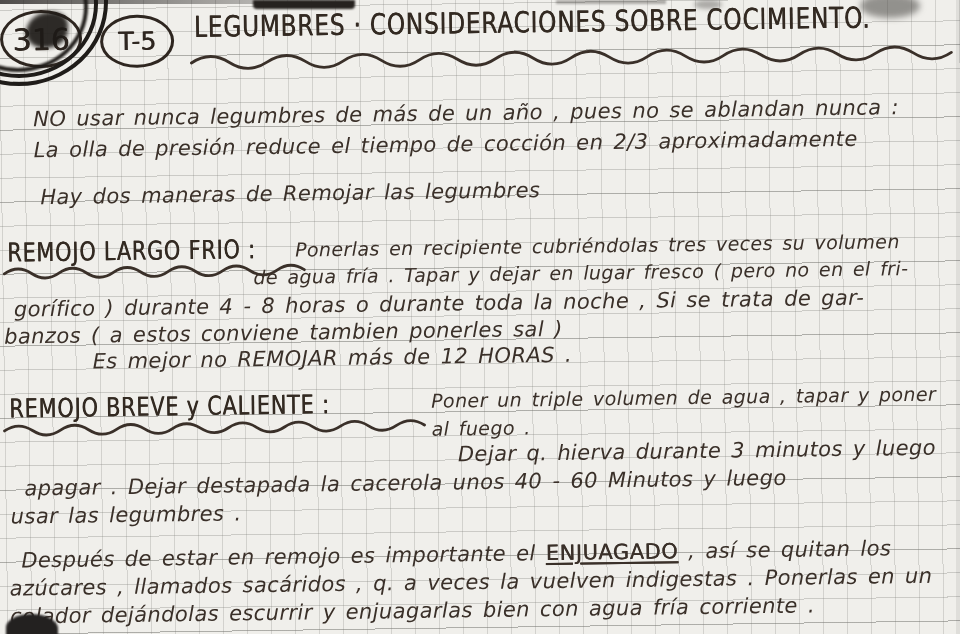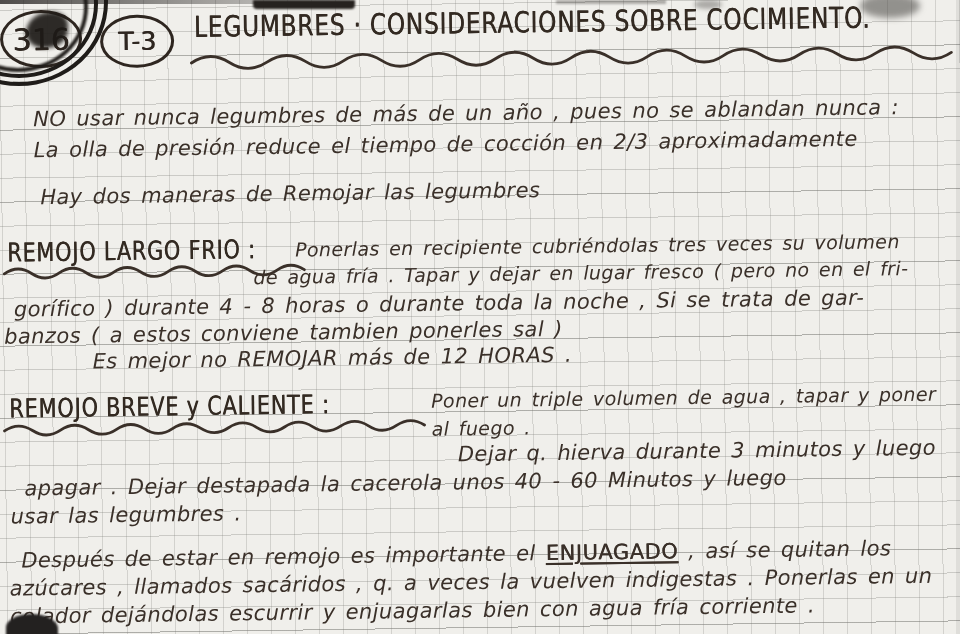--- a/index.html
+++ b/index.html
@@ -64,21 +64,21 @@
 </head>
 <body>
 
 <div id="screen">
   <div id="sheet">
 
     <div class="abs ref-circle" style="left:24px;top:24px;width:76px;height:52px;font-size:30px;">
       <span>316</span>
     </div>
     <div class="abs ref-circle" style="left:124px;top:30px;width:68px;height:47px;font-size:25px;">
-      <span>T-3</span>
+      <span>T-5</span>
     </div>
     <div class="abs caps title" style="left:218px;top:26px;">LEGUMBRES · CONSIDERACIONES SOBRE COCIMIENTO.</div>
     <svg class="wave" style="left:214px;top:68px;" width="760" height="20" viewBox="0 0 760 20">
         <path d="M1 11 q19 -12.4 38 0 q19 12.4 38 0 q19 -12.4 38 0 q19 12.4 38 0 q19 -12.4 38 0 q19 12.4 38 0 q19 -12.4 38 0 q19 12.4 38 0 q19 -12.4 38 0 q19 12.4 38 0 q19 -12.4 38 0 q19 12.4 38 0 q19 -12.4 38 0 q19 12.4 38 0 q19 -12.4 38 0 q19 12.4 38 0 q19 -12.4 38 0 q19 12.4 38 0 q19 -12.4 38 0 q19 12.4 38 0"></path>
       </svg>
 
     <div class="abs hand" style="left:56px;top:120px;">NO usar nunca legumbres de más de un año , pues no se ablandan nunca :</div>
     <div class="abs hand" style="left:56px;top:151px;">La olla de presión reduce el tiempo de cocción en 2/3 aproximadamente</div>
     <div class="abs hand" style="left:62px;top:198px;">Hay dos maneras de Remojar las legumbres</div>
 

